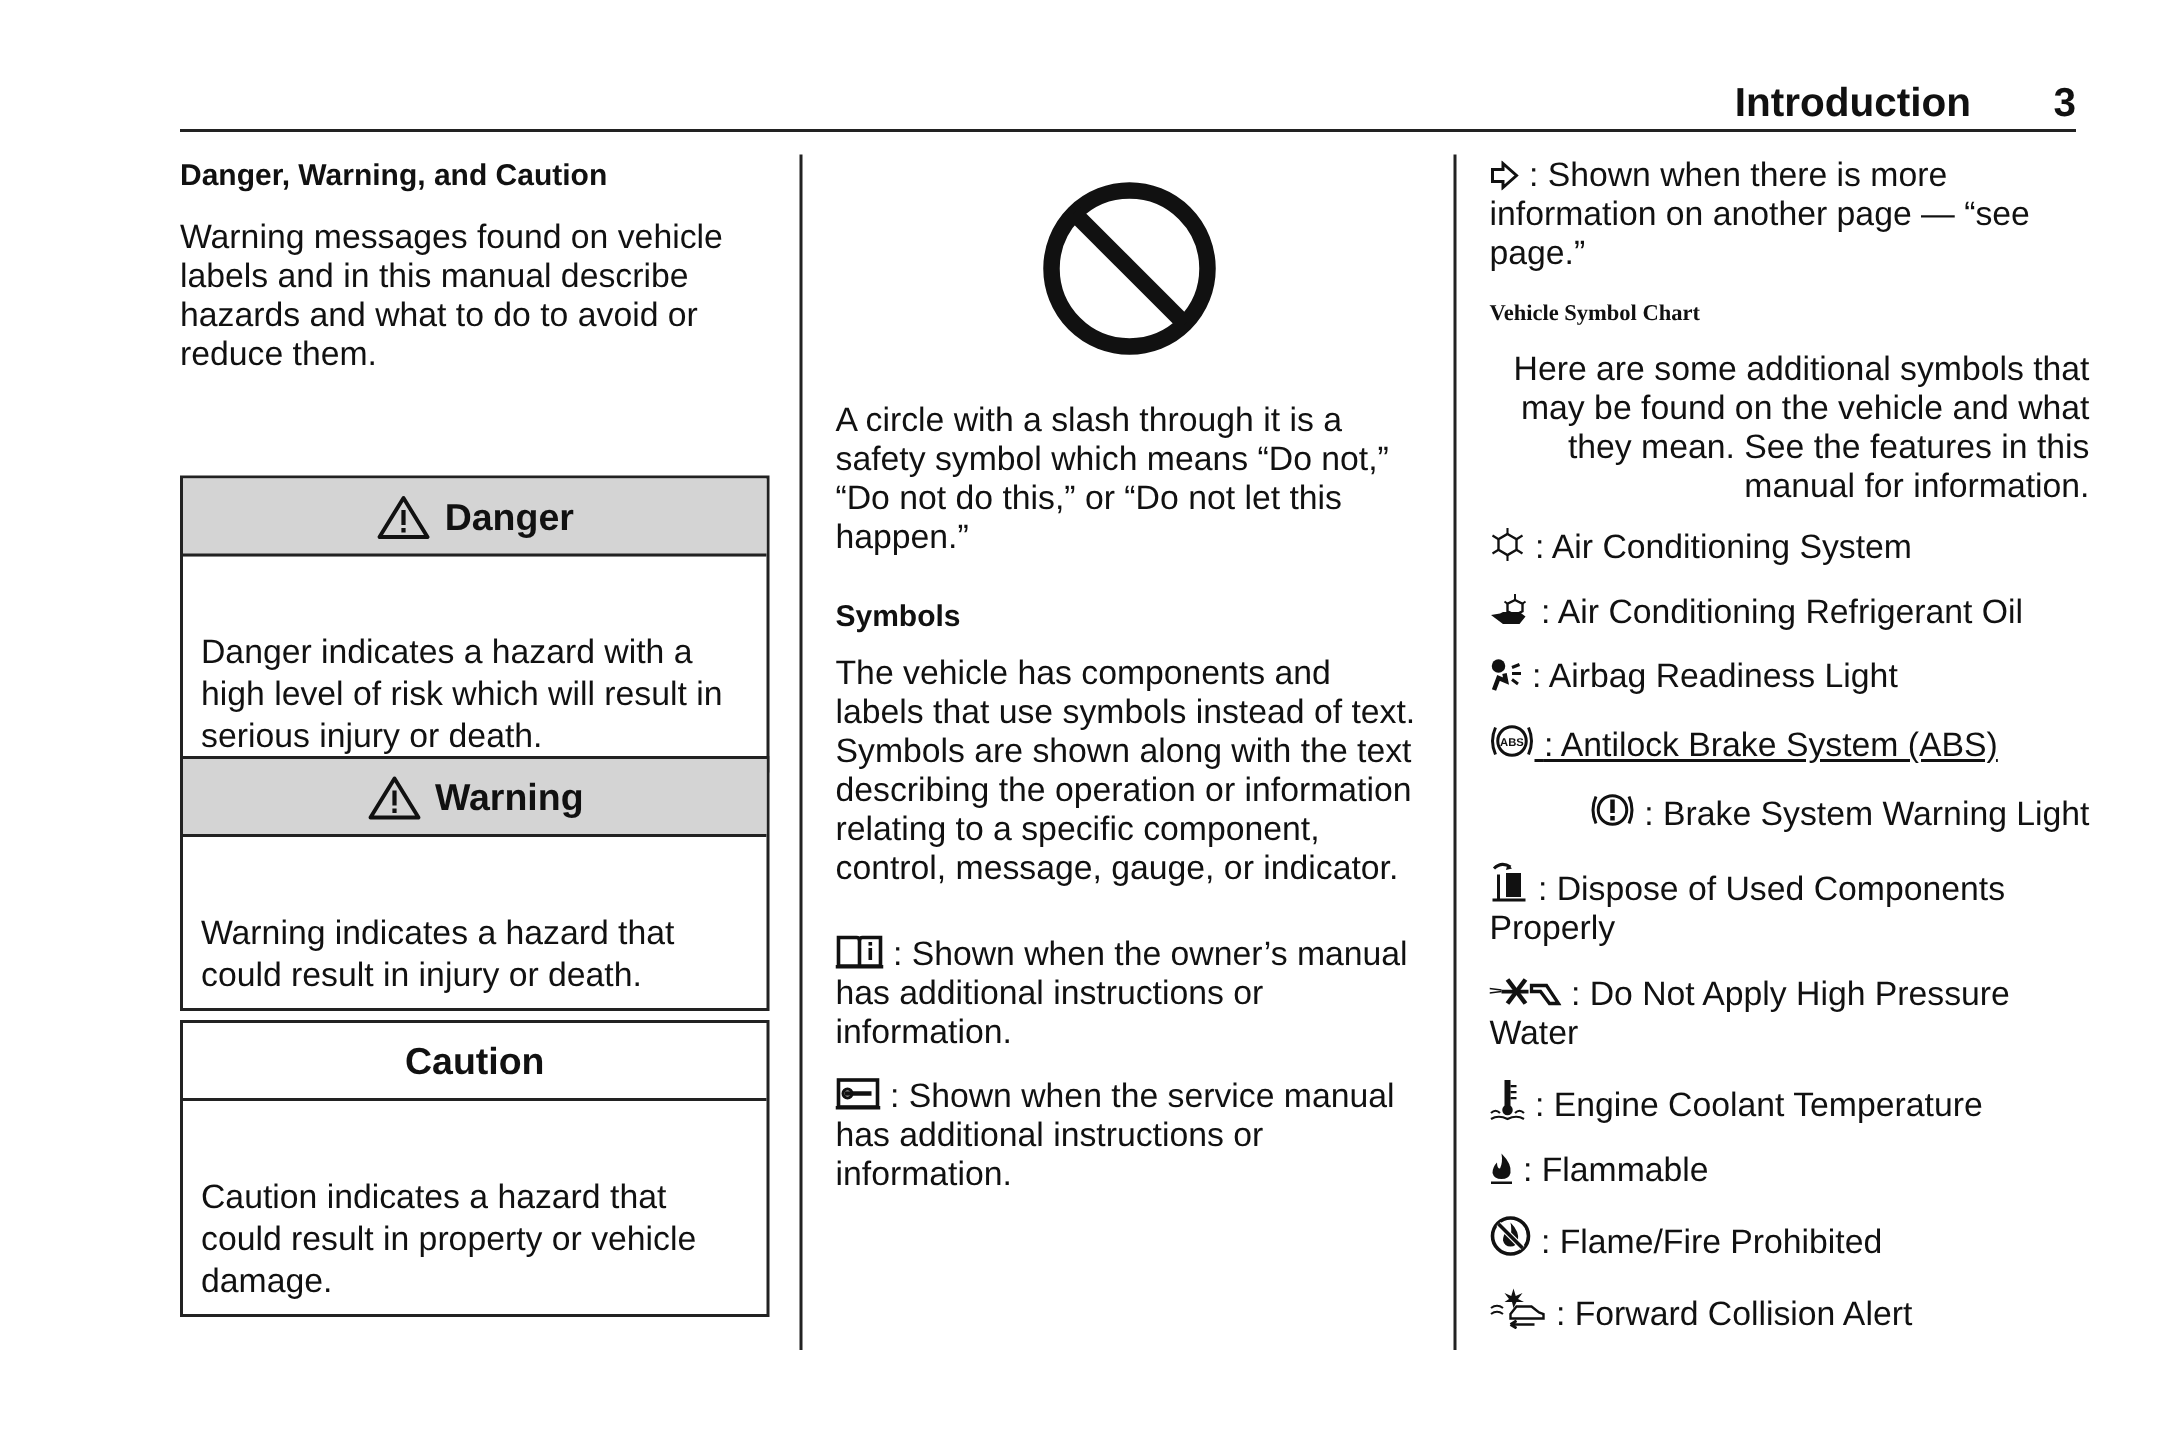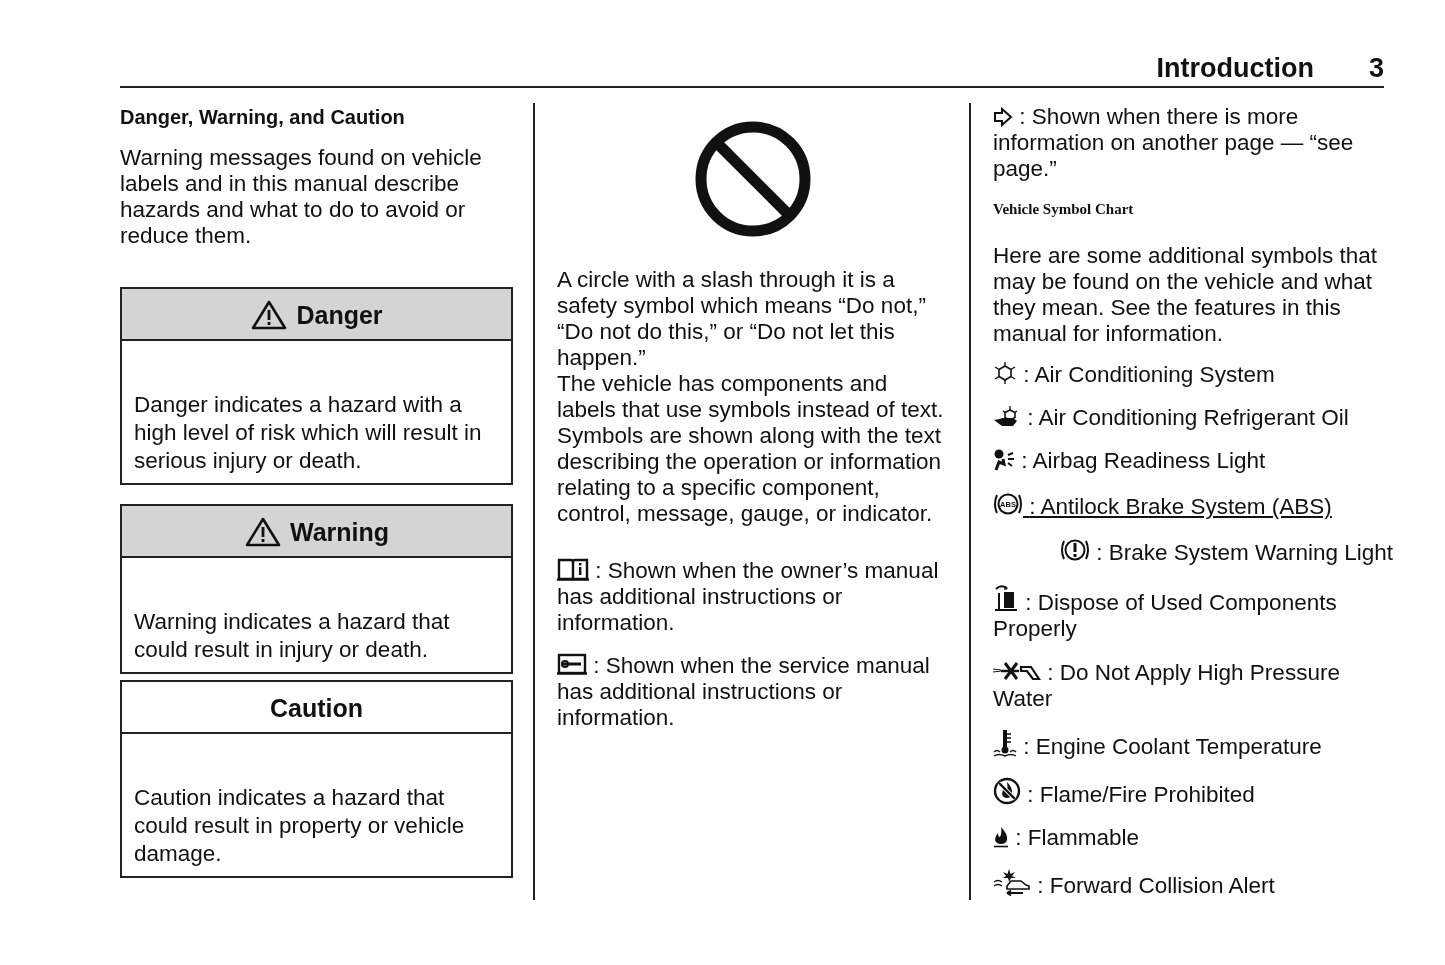--- a/index.html
+++ b/index.html
@@ -56,21 +56,21 @@
 </div>
 
 <div class="divider div1"></div>
 <div class="divider div2"></div>
 
 <div class="col col1">
   <h1>Danger, Warning, and Caution</h1>
   <p style="margin-top:-2px;">Warning messages found on vehicle labels and in this manual describe hazards and what to do to avoid or reduce them.</p>
 </div>
 
-<div class="box" style="top:287px;">
+<div class="box" style="top:317px;">
   <div class="box-head gray">
     <svg class="warn-icon" viewBox="0 0 38 32">
       <path d="M19 3 L35 29 L3 29 Z" fill="none" stroke="#111" stroke-width="2.6" stroke-linejoin="round"></path>
       <rect x="17.6" y="11" width="2.8" height="10" fill="#111"></rect>
       <rect x="17.6" y="23" width="2.8" height="3" fill="#111"></rect>
     </svg>
     <span>Danger</span>
   </div>
   <div class="box-body">Danger indicates a hazard with a high level of risk which will result in serious injury or death.</div>
 </div>
@@ -94,20 +94,21 @@
   <div class="box-body">Caution indicates a hazard that could result in property or vehicle damage.</div>
 </div>
 
 <svg class="prohibit" viewBox="0 0 122 122">
   <circle cx="61" cy="61" r="52" fill="none" stroke="#111" stroke-width="11"></circle>
   <line x1="24" y1="24" x2="98" y2="98" stroke="#111" stroke-width="11"></line>
 </svg>
 
 <div class="col col2" style="top:267px;">
   <p>A circle with a slash through it is a safety symbol which means “Do not,” “Do not do this,” or “Do not let this happen.”</p>
+  <h1 style="margin-top:23px;margin-bottom:7px;">Symbols</h1>
   <p>The vehicle has components and labels that use symbols instead of text. Symbols are shown along with the text describing the operation or information relating to a specific component, control, message, gauge, or indicator.</p>
 
   <p style="margin-top:30px;">
     <svg class="ico" width="32" height="24" viewBox="0 0 32 24">
       <path d="M2 3 H14 Q16 3 16 5 V22 H2 Z" fill="none" stroke="#111" stroke-width="2.4"></path>
       <path d="M16 5 Q16 3 18 3 H30 V22 H16" fill="none" stroke="#111" stroke-width="2.4"></path>
       <rect x="22" y="10" width="2.4" height="8" fill="#111"></rect>
       <rect x="22" y="6" width="2.4" height="2.4" fill="#111"></rect>
       <line x1="0" y1="22.5" x2="32" y2="22.5" stroke="#111" stroke-width="2.4"></line>
     </svg>
@@ -126,21 +127,21 @@
 </div>
 
 <div class="col col3" style="top:104px;">
   <p>
     <svg class="ico" width="20" height="20" viewBox="0 0 20 20">
       <path d="M2 6 H9 V2 L18 10 L9 18 V14 H2 Z" fill="none" stroke="#111" stroke-width="2"></path>
     </svg>
     <span>: Shown when there is more information on another page — “see page.”</span>
   </p>
   <div class="bold-label" style="margin-top:13px;">Vehicle Symbol Chart</div>
-  <p style="margin-top:20px;">Here are some additional symbols that may be found on the vehicle and what they mean. See the features in this manual for information.</p>
+  <p style="margin-top:10px;text-align:right;">Here are some additional symbols that may be found on the vehicle and what they mean. See the features in this manual for information.</p>
 
   <div style="margin-top:14px;">
     <p class="sym-row" style="margin-bottom:17px;">
       <svg class="ico" width="24" height="24" viewBox="0 0 24 24">
         <polygon points="12,5 18,8.5 18,15.5 12,19 6,15.5 6,8.5" fill="none" stroke="#111" stroke-width="1.6"></polygon>
         <g stroke="#111" stroke-width="1.4">
           <line x1="12" y1="1" x2="12" y2="5"></line>
             <line x1="12" y1="19" x2="12" y2="23"></line>
           <line x1="2" y1="6" x2="6" y2="8.5"></line>
             <line x1="18" y1="15.5" x2="22" y2="18"></line>
@@ -217,34 +218,34 @@
             <line x1="14" y1="5" x2="18" y2="5"></line>
             <line x1="14" y1="9" x2="18" y2="9"></line>
             <line x1="14" y1="13" x2="18" y2="13"></line>
           </g>
         <circle cx="12" cy="21" r="3.5" fill="#111"></circle>
         <path d="M1 23 Q4 20 7 23 M17 23 Q20 20 23 23 M1 27 Q6 24 12 27 Q18 24 23 27" fill="none" stroke="#111" stroke-width="1.4"></path>
       </svg>
       <span>: Engine Coolant Temperature</span>
     </p>
     <p class="sym-row" style="margin-bottom:17px;">
+      <svg class="ico" width="16" height="22" viewBox="0 0 16 22">
+        <path d="M8 1 Q15 8 14 14 Q13 18 8 18 Q3 18 2 14 Q2 10 5 7 Q5 11 7 11 Q9 7 8 1 Z" fill="#111"></path>
+        <line x1="1" y1="20.5" x2="15" y2="20.5" stroke="#111" stroke-width="1.6"></line>
+      </svg>
+      <span>: Flammable</span>
+    </p>
+    <p class="sym-row" style="margin-bottom:17px;">
       <svg class="ico" width="28" height="28" viewBox="0 0 28 28">
         <circle cx="14" cy="14" r="12" fill="none" stroke="#111" stroke-width="2.4"></circle>
         <path d="M14 5 Q20 11 19 17 Q18 21 14 21 Q10 21 9 17 Q9 13 12 10 Q12 14 14 14 Q15 10 14 5 Z" fill="#111"></path>
         <line x1="6" y1="6" x2="22" y2="22" stroke="#fff" stroke-width="4"></line>
         <line x1="6" y1="6" x2="22" y2="22" stroke="#111" stroke-width="2.4"></line>
       </svg>
       <span>: Flame/Fire Prohibited</span>
-    </p>
-    <p class="sym-row" style="margin-bottom:17px;">
-      <svg class="ico" width="16" height="22" viewBox="0 0 16 22">
-        <path d="M8 1 Q15 8 14 14 Q13 18 8 18 Q3 18 2 14 Q2 10 5 7 Q5 11 7 11 Q9 7 8 1 Z" fill="#111"></path>
-        <line x1="1" y1="20.5" x2="15" y2="20.5" stroke="#111" stroke-width="1.6"></line>
-      </svg>
-      <span>: Flammable</span>
     </p>
     <p class="sym-row">
       <svg class="ico" width="38" height="28" viewBox="0 0 38 28">
         <path d="M16 1 L17.5 6 L22 4 L19 8 L23 10 L18 10 L16 14 L15 10 L10 10 L13 8 L10 4 L14.5 6 Z" fill="#111"></path>
         <path d="M1 14 Q5 11 9 14 M1 18 Q5 15 9 18" fill="none" stroke="#111" stroke-width="1.4"></path>
         <path d="M14 18 L18 13 H28 L33 17 L36 18 V21 H14 Z" fill="none" stroke="#111" stroke-width="1.6"></path>
         <path d="M14 25 H30 M14 25 L18 22.5 M14 25 L18 27.5" fill="none" stroke="#111" stroke-width="1.8"></path>
       </svg>
       <span>: Forward Collision Alert</span>
     </p>

